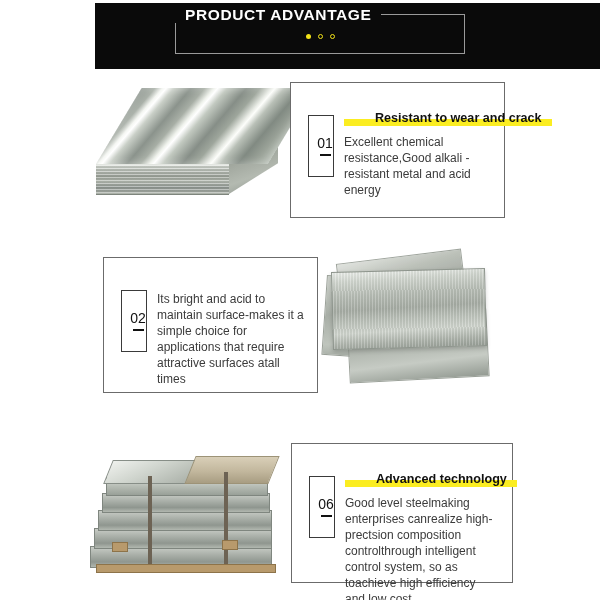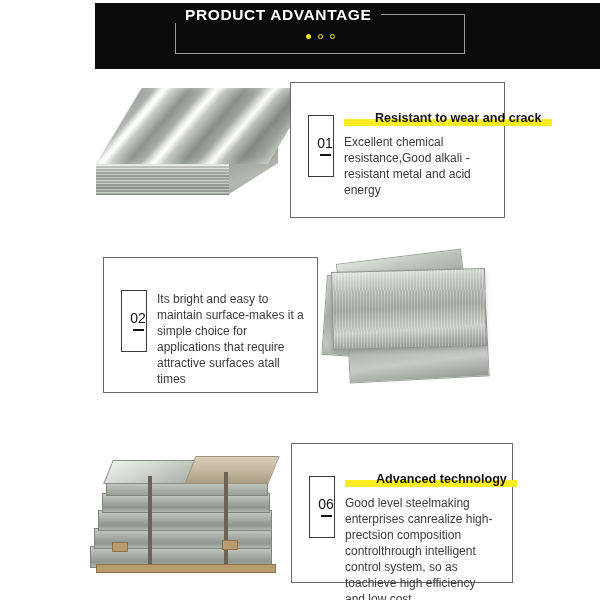--- a/index.html
+++ b/index.html
@@ -279,21 +279,21 @@
     <div class="card-desc">Excellent chemical resistance,Good alkali - resistant metal and acid energy</div>
   </div>
 </div>
 
 <div class="card card-2">
   <div class="num-box">
     <div class="num">02</div>
     <div class="num-rule"></div>
   </div>
   <div class="card-body">
-    <div class="card-desc">Its bright and easy to maintain surface-makes it a simple choice for applications that require attractive surfaces atall times</div>
+    <div class="card-desc">Its bright and acid to maintain surface-makes it a simple choice for applications that require attractive surfaces atall times</div>
   </div>
 </div>
 
 <div class="photo photo-2">
   <div class="plate pl-a"></div>
   <div class="plate pl-b"></div>
   <div class="plate pl-c"></div>
   <div class="pl-top">
     <div class="pl-brush"></div>
   </div>

